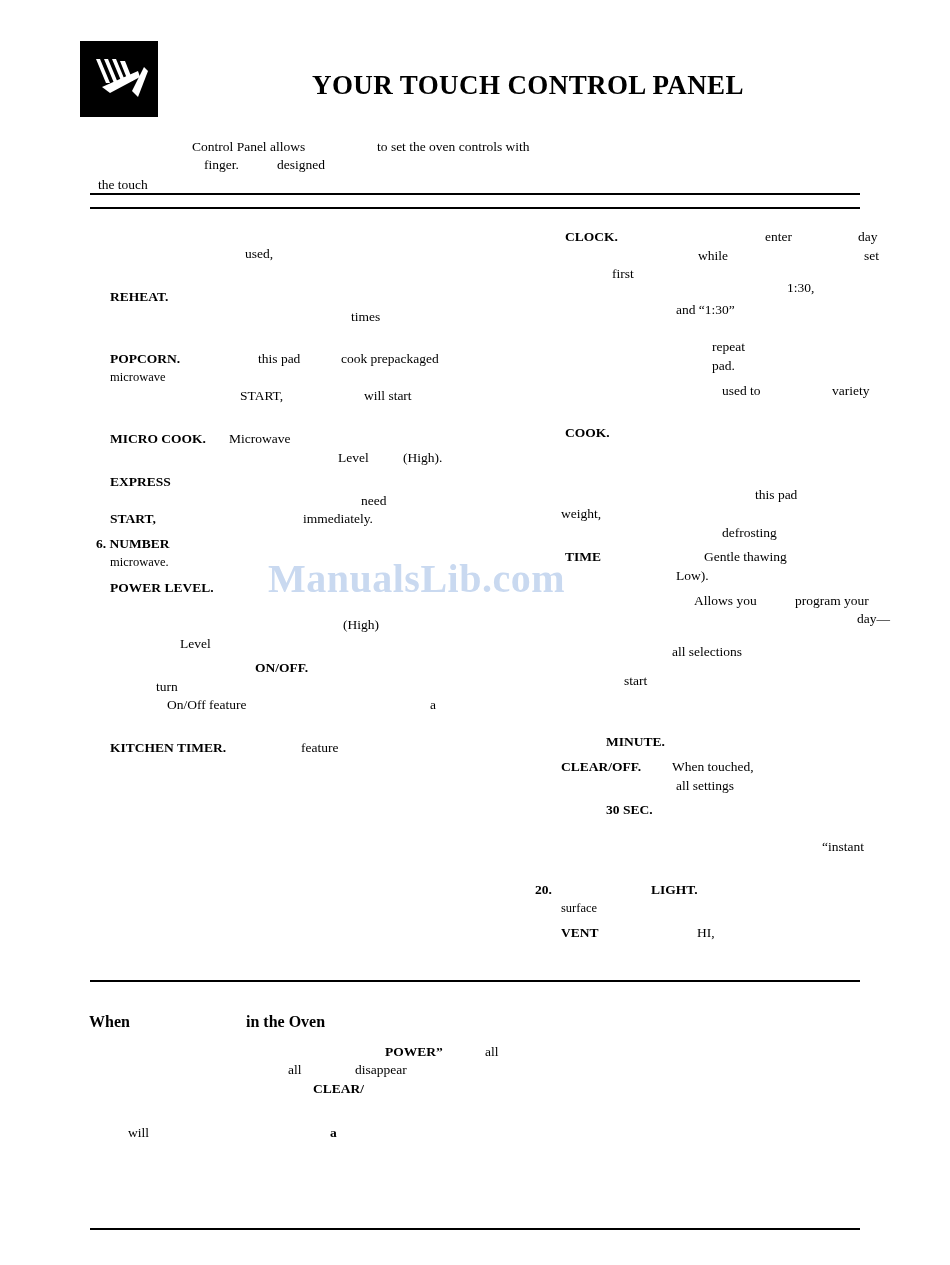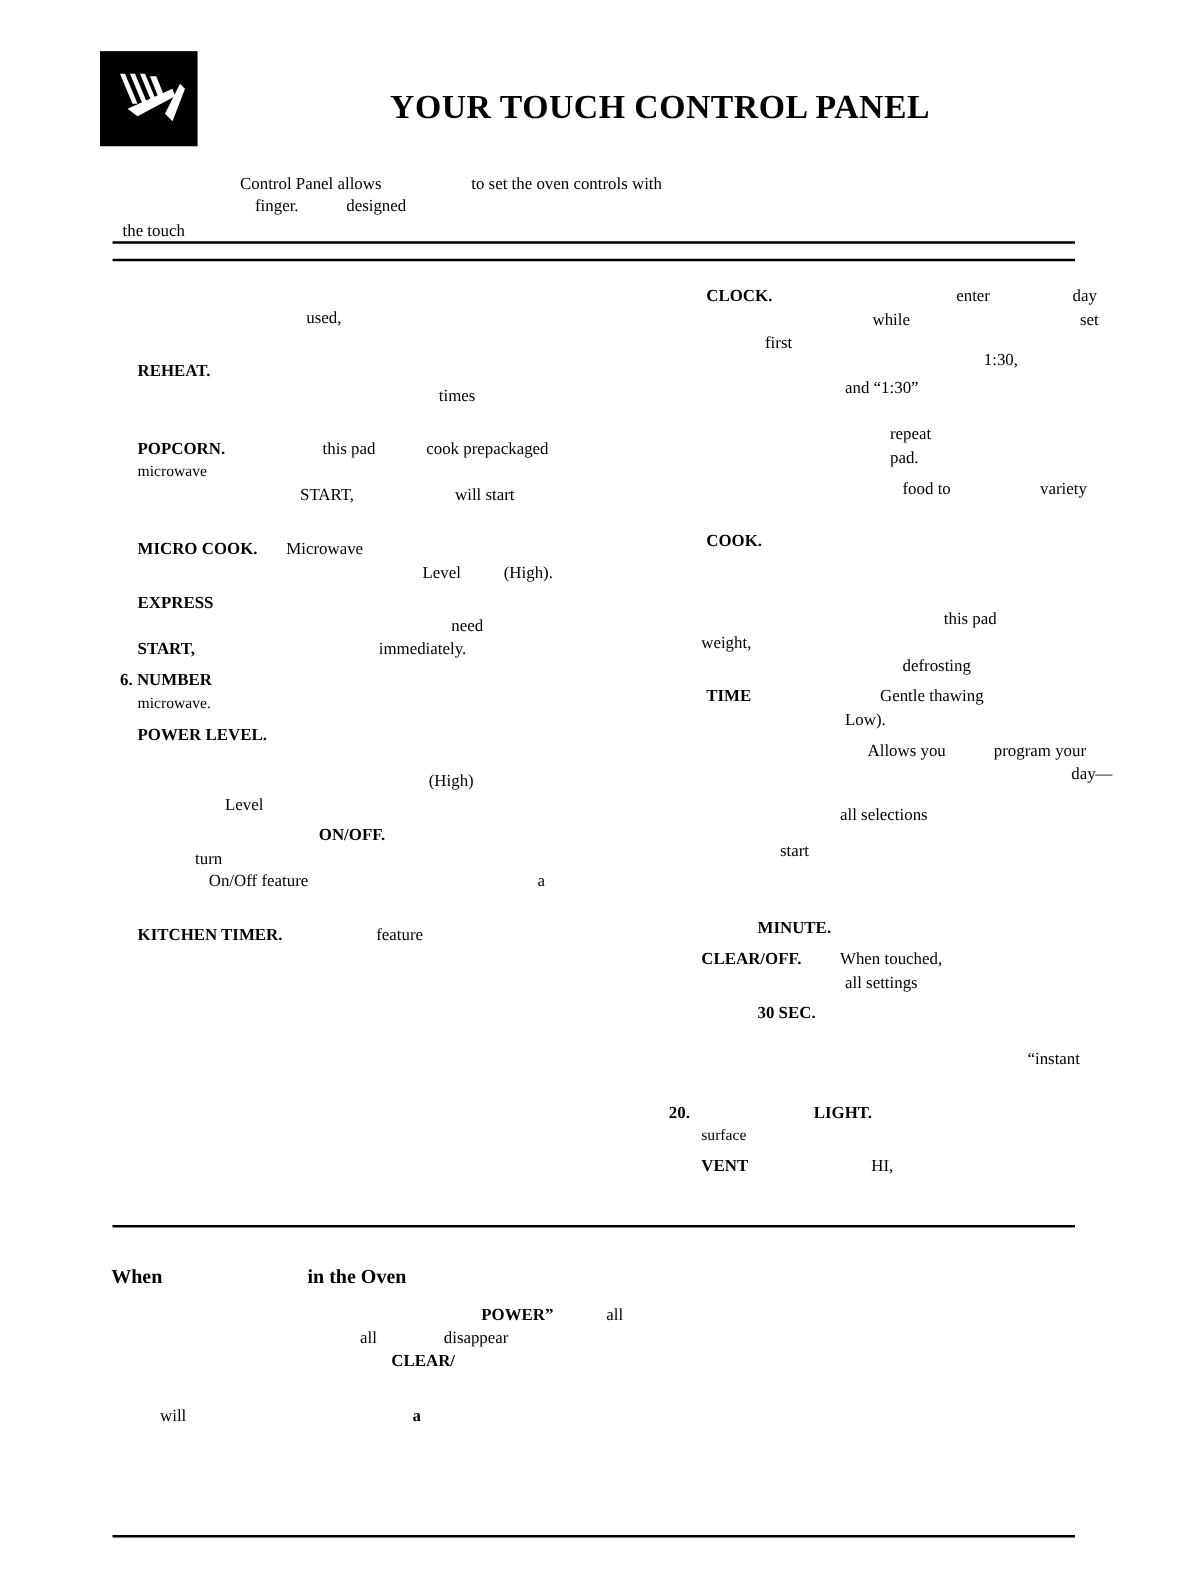--- a/index.html
+++ b/index.html
@@ -154,21 +154,21 @@
       <div class="frag b" style="left: 565px; top: 230px;">CLOCK.</div>
       <div class="frag" style="left: 765px; top: 230px;">enter</div>
       <div class="frag" style="left: 858px; top: 230px;">day</div>
       <div class="frag" style="left: 698px; top: 249px;">while</div>
       <div class="frag" style="left: 864px; top: 249px;">set</div>
       <div class="frag" style="left: 612px; top: 267px;">first</div>
       <div class="frag" style="left: 787px; top: 281px;">1:30,</div>
       <div class="frag" style="left: 676px; top: 303px;">and “1:30”</div>
       <div class="frag" style="left: 712px; top: 340px;">repeat</div>
       <div class="frag" style="left: 712px; top: 359px;">pad.</div>
-      <div class="frag" style="left: 722px; top: 384px;">food to</div>
+      <div class="frag" style="left: 722px; top: 384px;">used to</div>
       <div class="frag" style="left: 832px; top: 384px;">variety</div>
       <div class="frag b" style="left: 565px; top: 426px;">COOK.</div>
       <div class="frag" style="left: 755px; top: 488px;">this pad</div>
       <div class="frag" style="left: 561px; top: 507px;">weight,</div>
       <div class="frag" style="left: 722px; top: 526px;">defrosting</div>
       <div class="frag b" style="left: 565px; top: 550px;">TIME</div>
       <div class="frag" style="left: 704px; top: 550px;">Gentle thawing</div>
       <div class="frag" style="left: 676px; top: 569px;">Low).</div>
       <div class="frag" style="left: 694px; top: 594px;">Allows you</div>
       <div class="frag" style="left: 795px; top: 594px;">program your</div>
@@ -181,20 +181,21 @@
       <div class="frag" style="left: 676px; top: 779px;">all settings</div>
       <div class="frag b" style="left: 606px; top: 803px;">30 SEC.</div>
       <div class="frag" style="left: 822px; top: 840px;">“instant</div>
       <div class="frag b" style="left: 535px; top: 883px;">20.</div>
       <div class="frag b" style="left: 651px; top: 883px;">LIGHT.</div>
       <div class="frag s" style="left: 561px; top: 902px;">surface</div>
       <div class="frag b" style="left: 561px; top: 926px;">VENT</div>
       <div class="frag" style="left: 697px; top: 926px;">HI,</div>
     </div>
 
+  <div class="watermark">ManualsLib.com</div>
 
   <div id="bottom-heading">
       <div class="frag bigb" style="left: 89px; top: 1014px;">When</div>
       <div class="frag bigb" style="left: 246px; top: 1014px;">in the Oven</div>
     </div>
   <div id="bottom-body">
       <div class="frag b" style="left: 385px; top: 1045px;">POWER”</div>
       <div class="frag" style="left: 485px; top: 1045px;">all</div>
       <div class="frag" style="left: 288px; top: 1063px;">all</div>
       <div class="frag" style="left: 355px; top: 1063px;">disappear</div>

